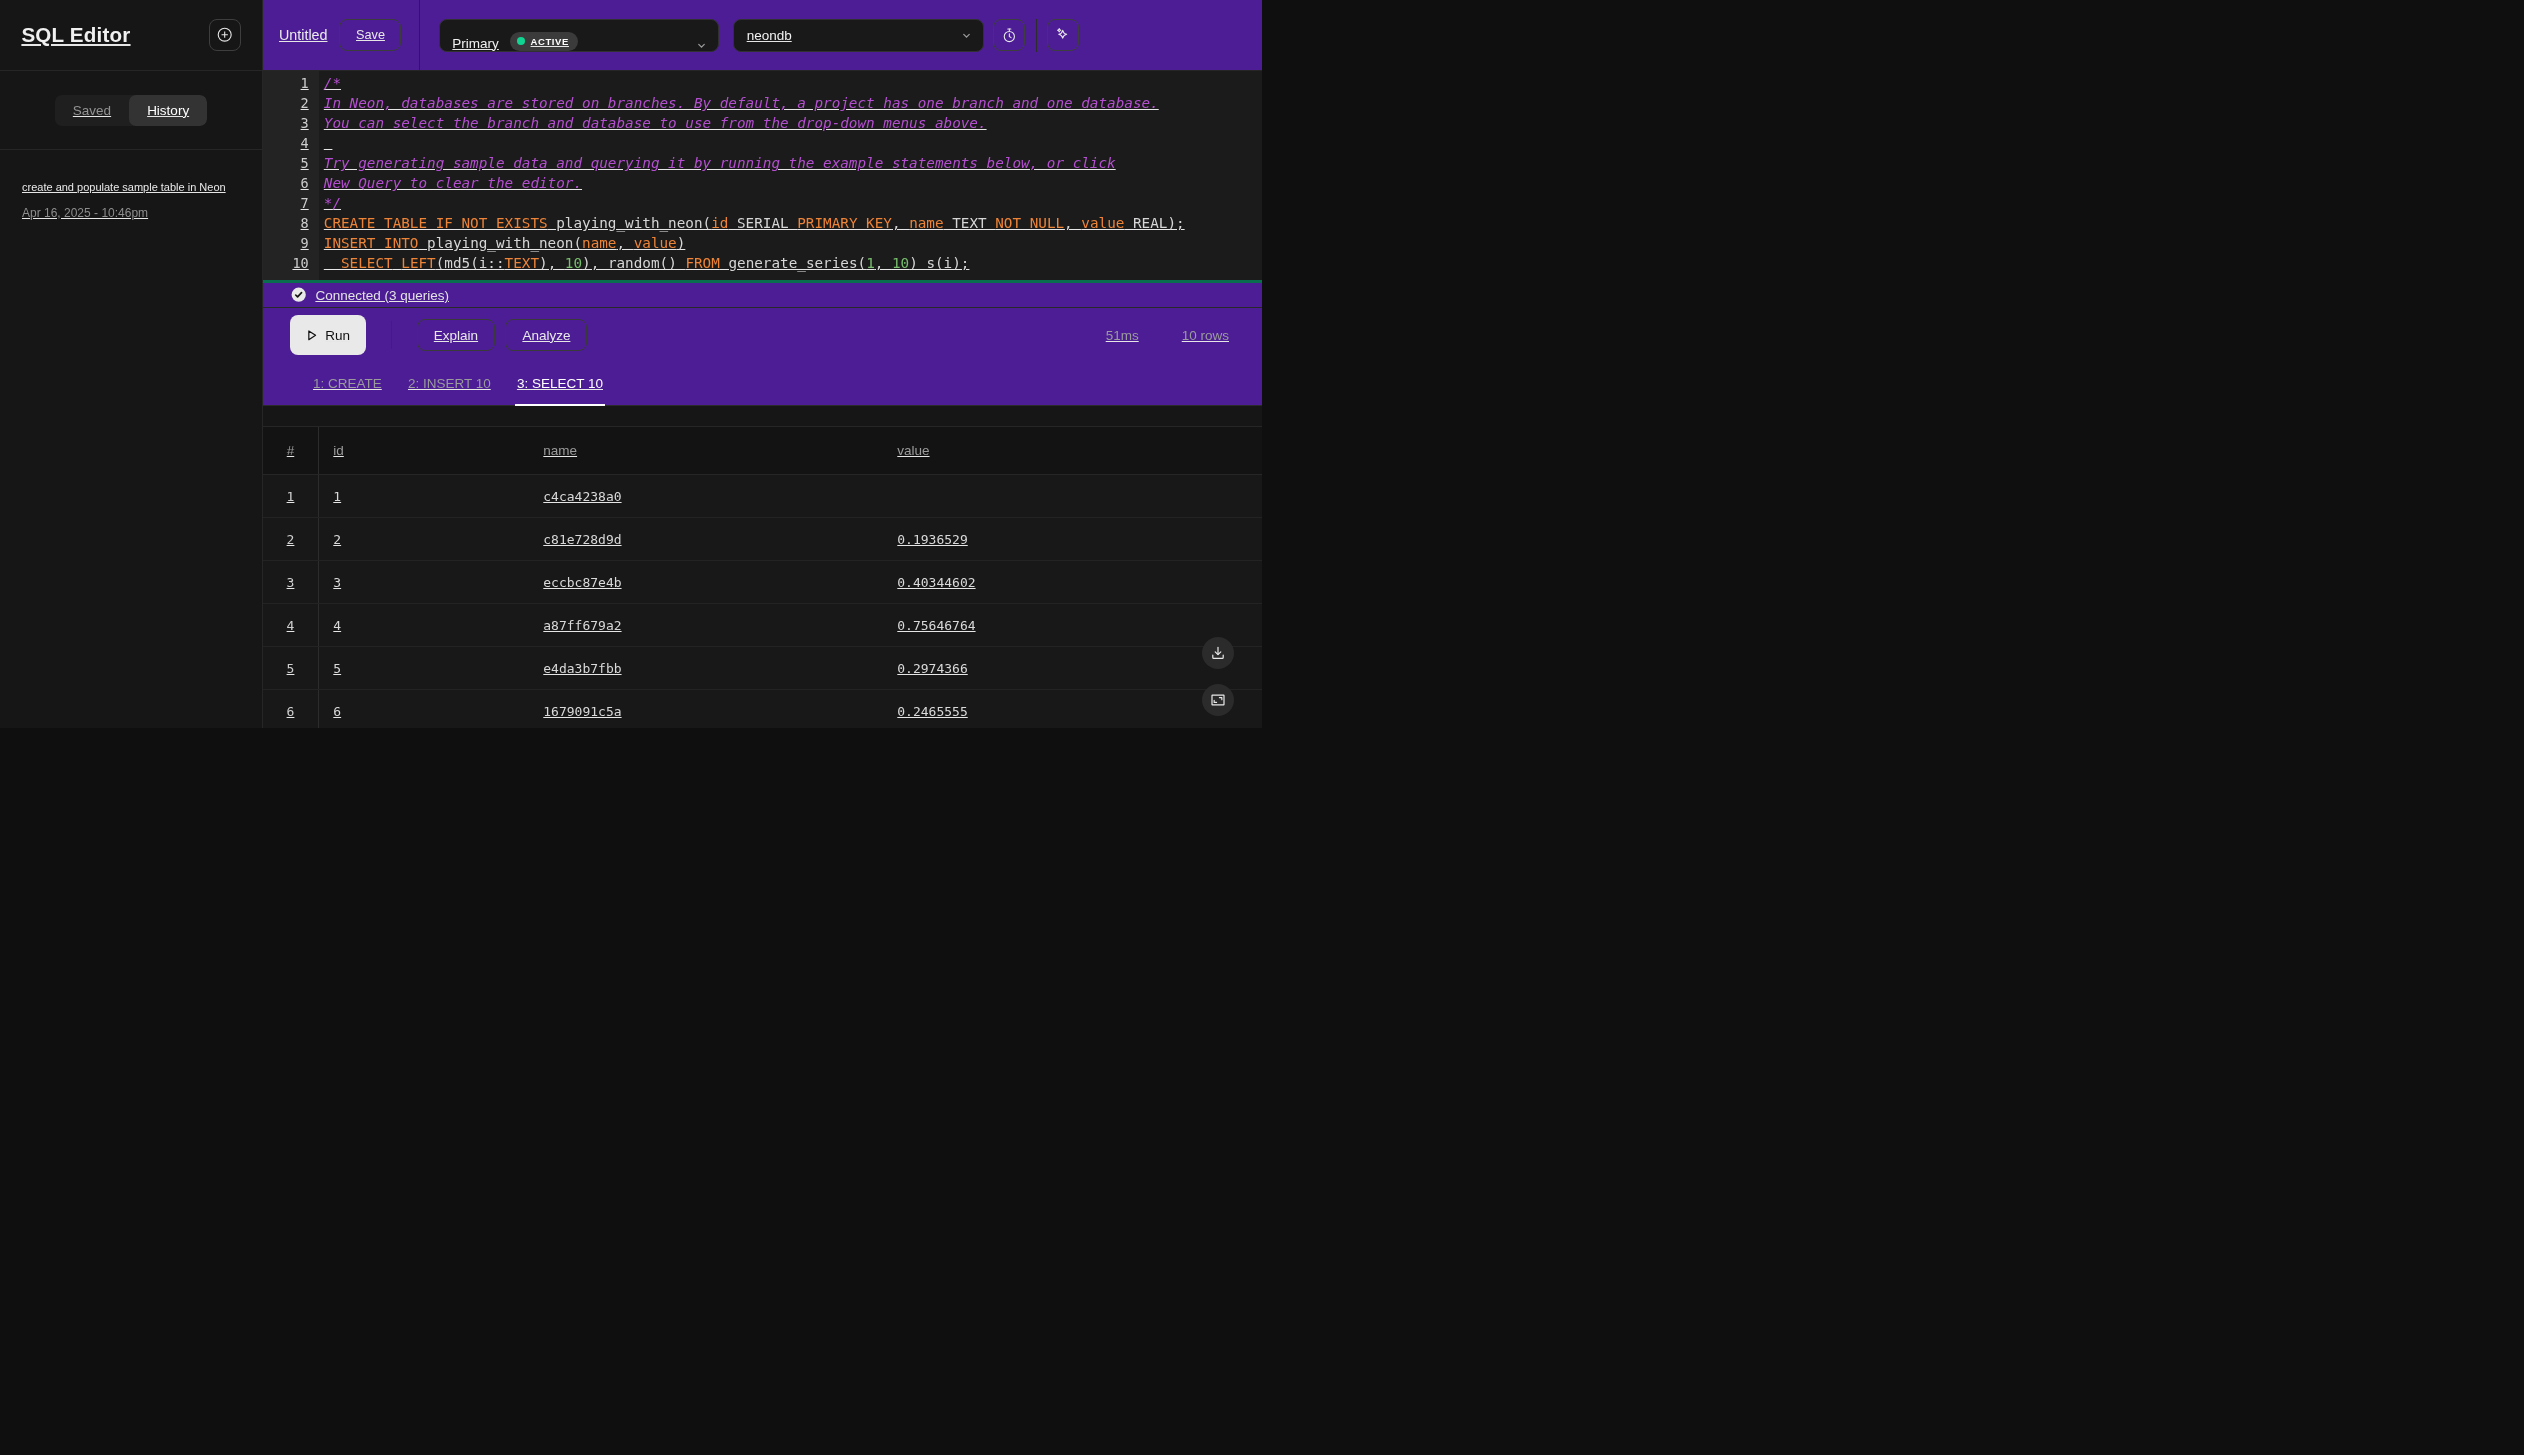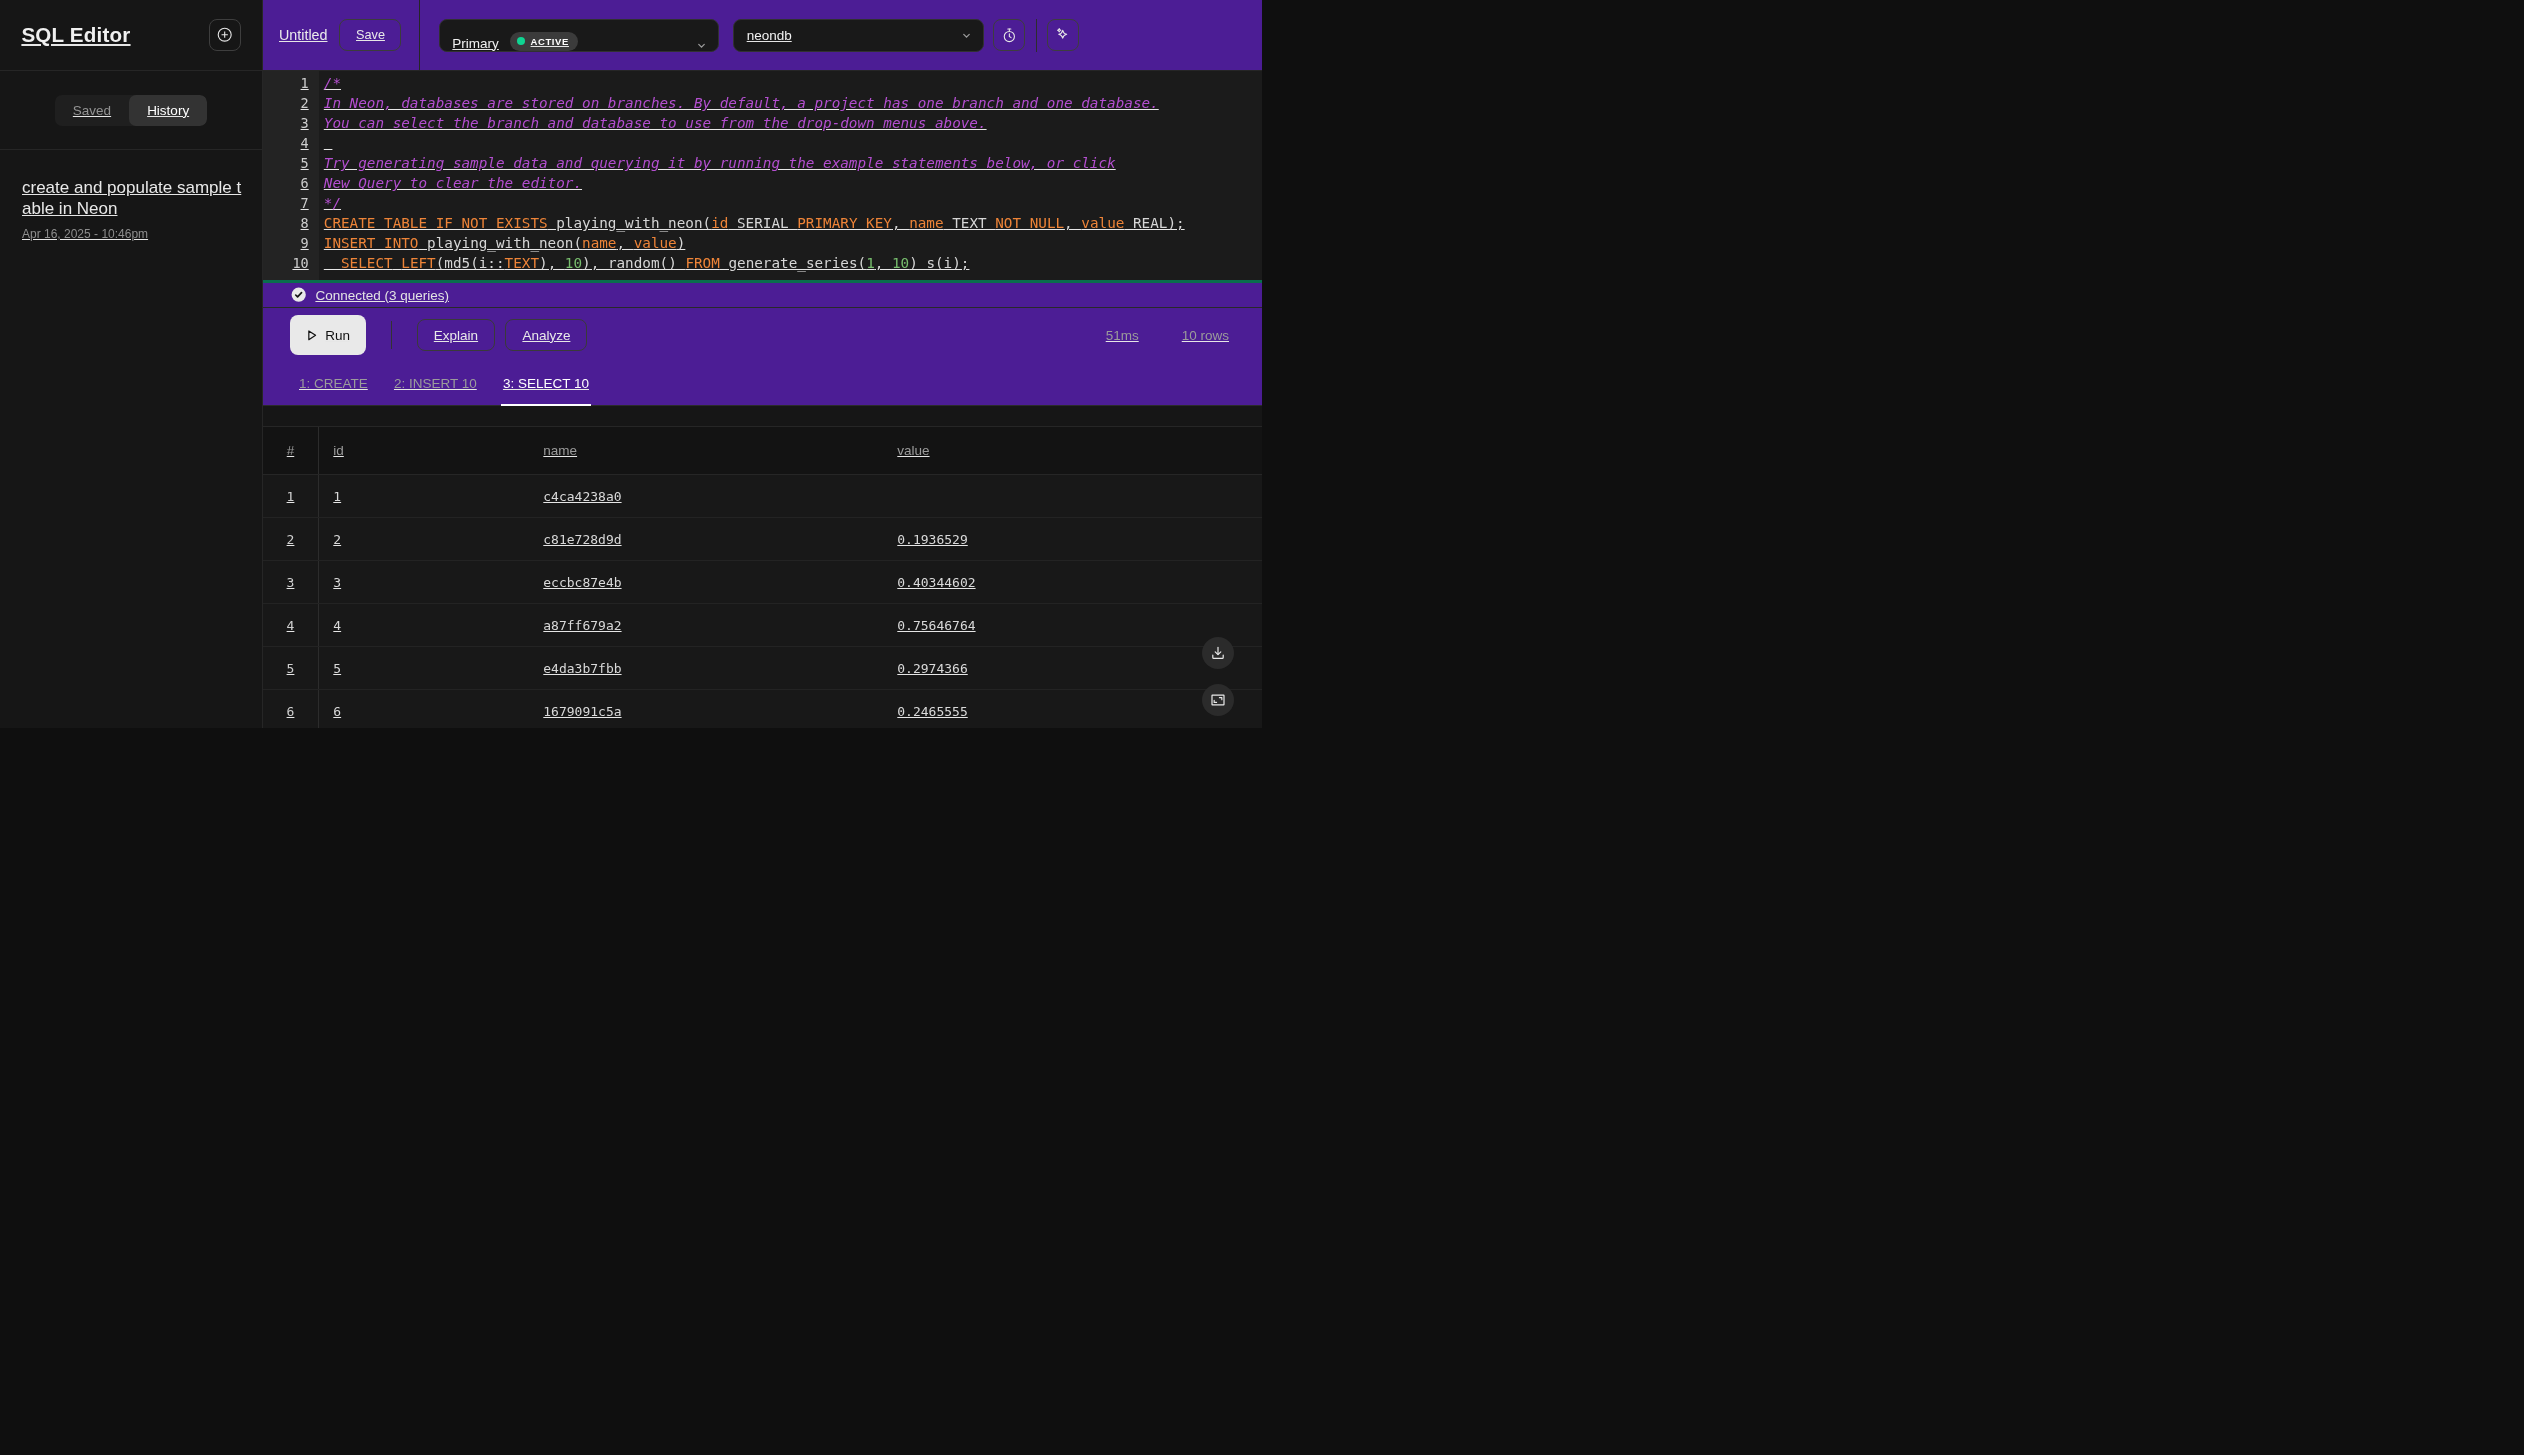--- a/index.html
+++ b/index.html
@@ -19,21 +19,21 @@
     width:32px; height:32px; border:0.8px solid #3e3e3e; border-radius:8px;
     background:transparent; display:flex; align-items:center; justify-content:center;
     color:#e6e6e6; cursor:pointer; flex:0 0 auto;
   }
   .sidebar-tabs-wrap { height:79px; border-bottom:0.8px solid #262626; display:flex; align-items:center; justify-content:center; }
   .segmented { display:flex; background:#1f1f1f; border-radius:7.1px; overflow:hidden; }
   .segment { padding:8px 18px; font-size:13.5px; color:#929292; cursor:pointer; border-radius:7.1px; }
   .segment.active { background:#333333; color:#ffffff; }
   .history-list { padding:27px 22px 0 22px; }
   .history-item { cursor:pointer; }
-  .history-item-title { font-size:17px; line-height:21.4px; color:#e9e9e9; width:222px; word-break:break-all; }
+  .history-item-title { font-size:11px; line-height:21.4px; color:#e9e9e9; width:222px; word-break:break-all; }
   .history-item-date { margin-top:7.1px; font-size:12px; color:#8d8d8d; }
 
   
   .main { flex:1 1 auto; display:flex; flex-direction:column; min-width:0; }
 
   
   .topbar { height:71px; flex:0 0 71px; border-bottom:0.8px solid #262626; display:flex; align-items:center; }
   .query-name { margin-left:16px; font-size:14.3px; color:#ececec; }
   .save-btn { margin-left:12px; width:62px; height:32px; border:0.8px solid #3c3c3c; border-radius:8px; background:transparent; color:#e9e9e9; font-size:12.7px; display:flex; align-items:center; justify-content:center; cursor:pointer; font-family:inherit; }
   .topbar-divider-full { align-self:stretch; width:0.8px; background:#262626; margin-left:17.4px; }
@@ -77,21 +77,21 @@
   .run-row { height:54px; flex:0 0 54px; display:flex; align-items:center; padding:0 33px 0 27px; }
   .run-btn { width:76px; height:40px; background:#e9e9e9; color:#111111; border:none; border-radius:8px; font-size:13.5px; font-weight:500; display:flex; align-items:center; justify-content:center; gap:7.1px; cursor:pointer; font-family:inherit; }
   .run-divider { width:0.8px; height:28.5px; background:#333333; margin:0 25px; }
   .ghost-btn { height:32px; padding:8px 16px; background:transparent; border:0.8px solid #3a3a3a; border-radius:8px; color:#e9e9e9; font-size:13.5px; display:flex; align-items:center; justify-content:center; cursor:pointer; font-family:inherit; }
   .ghost-btn + .ghost-btn { margin-left:10.3px; }
   .run-metrics { margin-left:auto; display:flex; gap:43px; font-size:13.5px; color:#9b9b9b; }
 
   
   .tabs-row { height:44px; flex:0 0 44px; border-bottom:0.8px solid #2b2b2b; display:flex; align-items:stretch; }
   .rtab { position:relative; display:flex; align-items:center; margin-right:23px; font-size:13.5px; color:#9b9b9b; cursor:pointer; padding:0 1.6px; }
-  .rtab:first-child { margin-left:0;padding-left:36px; }
+  .rtab:first-child { margin-left:14px;padding-left:36px; }
   .rtab.active { color:#ffffff; }
   .rtab.active::after { content:""; position:absolute; left:0; right:0; bottom:-0.8px; height:2.4px; background:#ffffff; }
 
   
   .results { position:relative; flex:1 1 auto; background:#161616; overflow:hidden; }
   .results-spacer { height:20px; }
   .tbl-header { height:49px; background:#131313; border-top:0.8px solid #262626; border-bottom:0.8px solid #262626; display:flex; color:#9b9b9b; font-size:13.5px; }
   .tbl-row { height:43px; background:#181818; border-bottom:0.8px solid #232323; display:flex; font-family:"DejaVu Sans Mono", monospace; font-size:13px; color:#d9d9d9; cursor:default; }
   .col { display:flex; align-items:center; }
   .col-num { width:56px; flex:0 0 56px; justify-content:center; border-right:0.8px solid #2c2c2c; }

